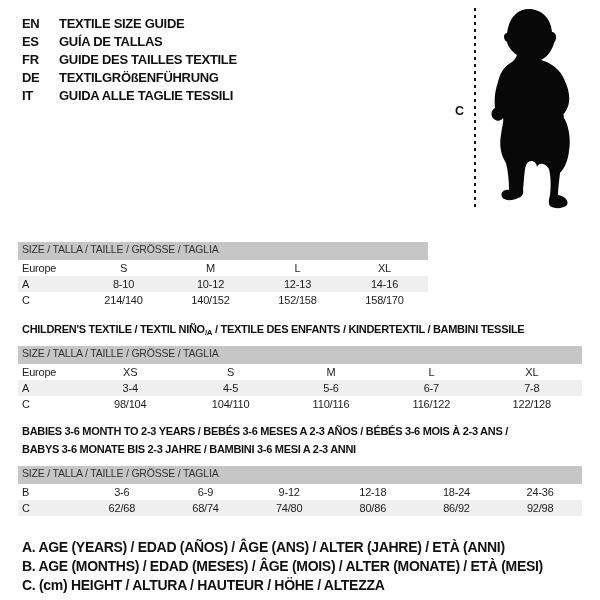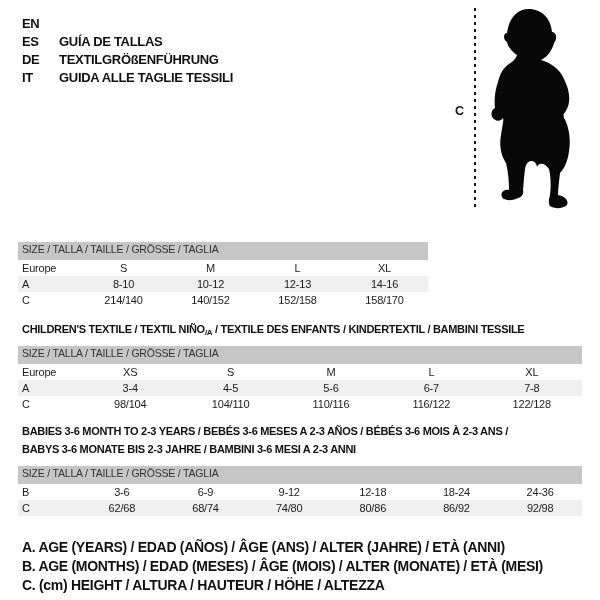--- a/index.html
+++ b/index.html
@@ -37,24 +37,29 @@
          line-height:19px;letter-spacing:-0.3px;}
 </style>
 </head>
 <body>
 
 <div class="page">
 
   <div class="lang-block">
     <div class="lang-row">
       <span class="lang-code">EN</span>
+      <span class="lang-label">TEXTILE SIZE GUIDE</span>
     </div>
     <div class="lang-row">
       <span class="lang-code">ES</span>
       <span class="lang-label">GUÍA DE TALLAS</span>
+    </div>
+    <div class="lang-row">
+      <span class="lang-code">FR</span>
+      <span class="lang-label">GUIDE DES TAILLES TEXTILE</span>
     </div>
     <div class="lang-row">
       <span class="lang-code">DE</span>
       <span class="lang-label">TEXTILGRÖßENFÜHRUNG</span>
     </div>
     <div class="lang-row">
       <span class="lang-code">IT</span>
       <span class="lang-label">GUIDA ALLE TAGLIE TESSILI</span>
     </div>
   </div>

